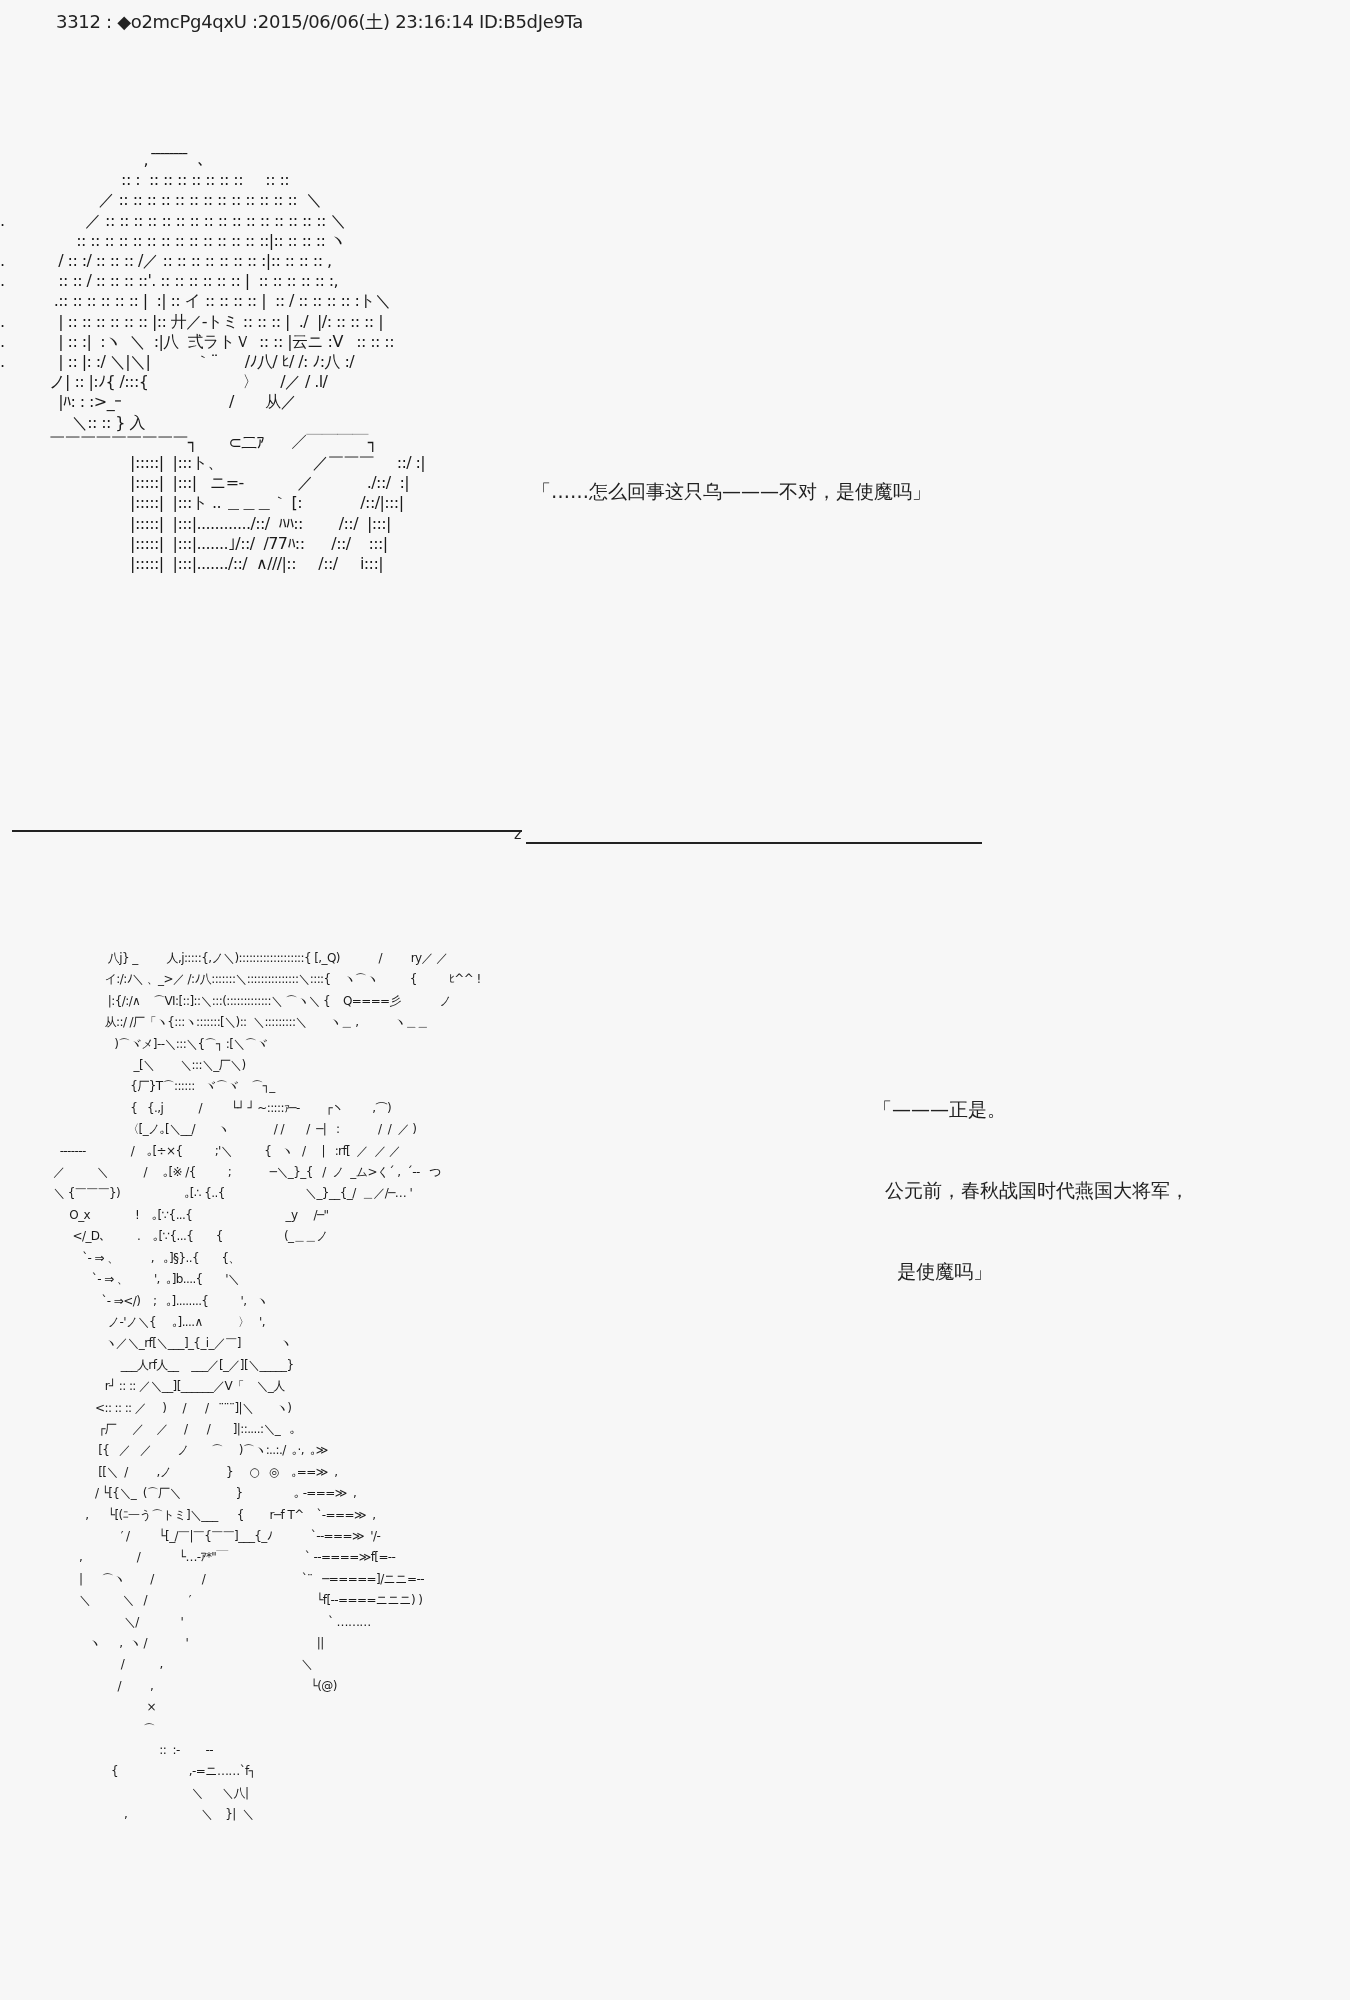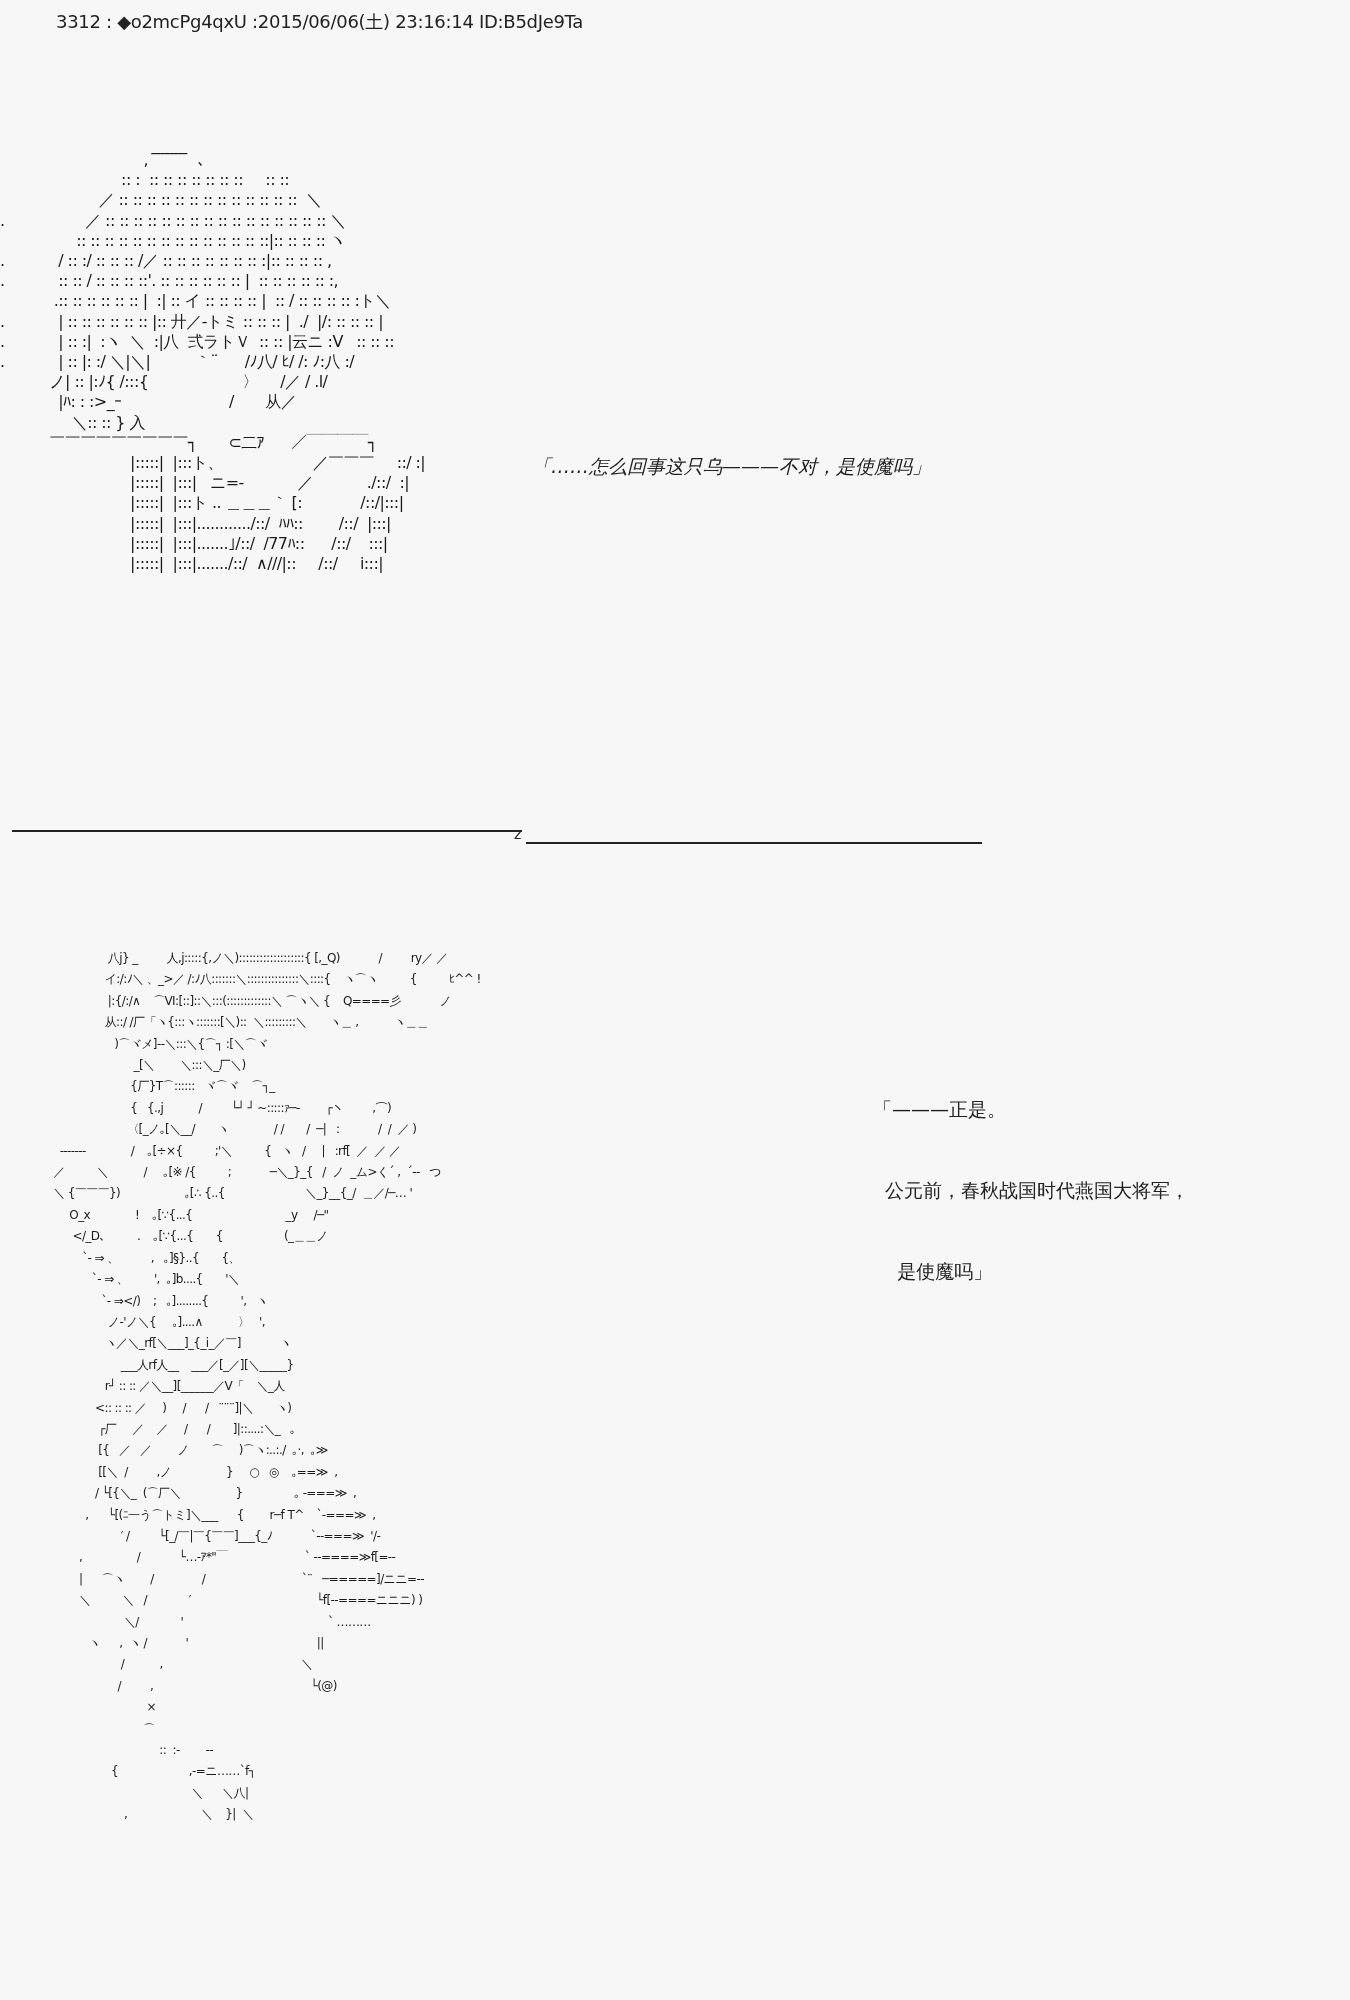--- a/index.html
+++ b/index.html
@@ -47,21 +47,21 @@
     font-size: 12px;
     line-height: 21.4px;
   }
   .dialogue {
     position: absolute;
     font-size: 19px;
     line-height: 27px;
     color: #222;
     white-space: pre;
   }
-  .dialogue-1 { left: 532px; top: 453px; font-style: italic; }
+  .dialogue-1 { left: 532px; top: 478px; }
   .dialogue-2 { left: 873px; top: 1042px; }
   .separator {
     position: absolute;
     height: 0;
     border-top: 2px solid #222;
   }
   .sep-left  { left: 12px;  top: 830px; width: 510px; }
   .sep-right { left: 526px; top: 842px; width: 456px; }
   .sep-z {
     position: absolute;

